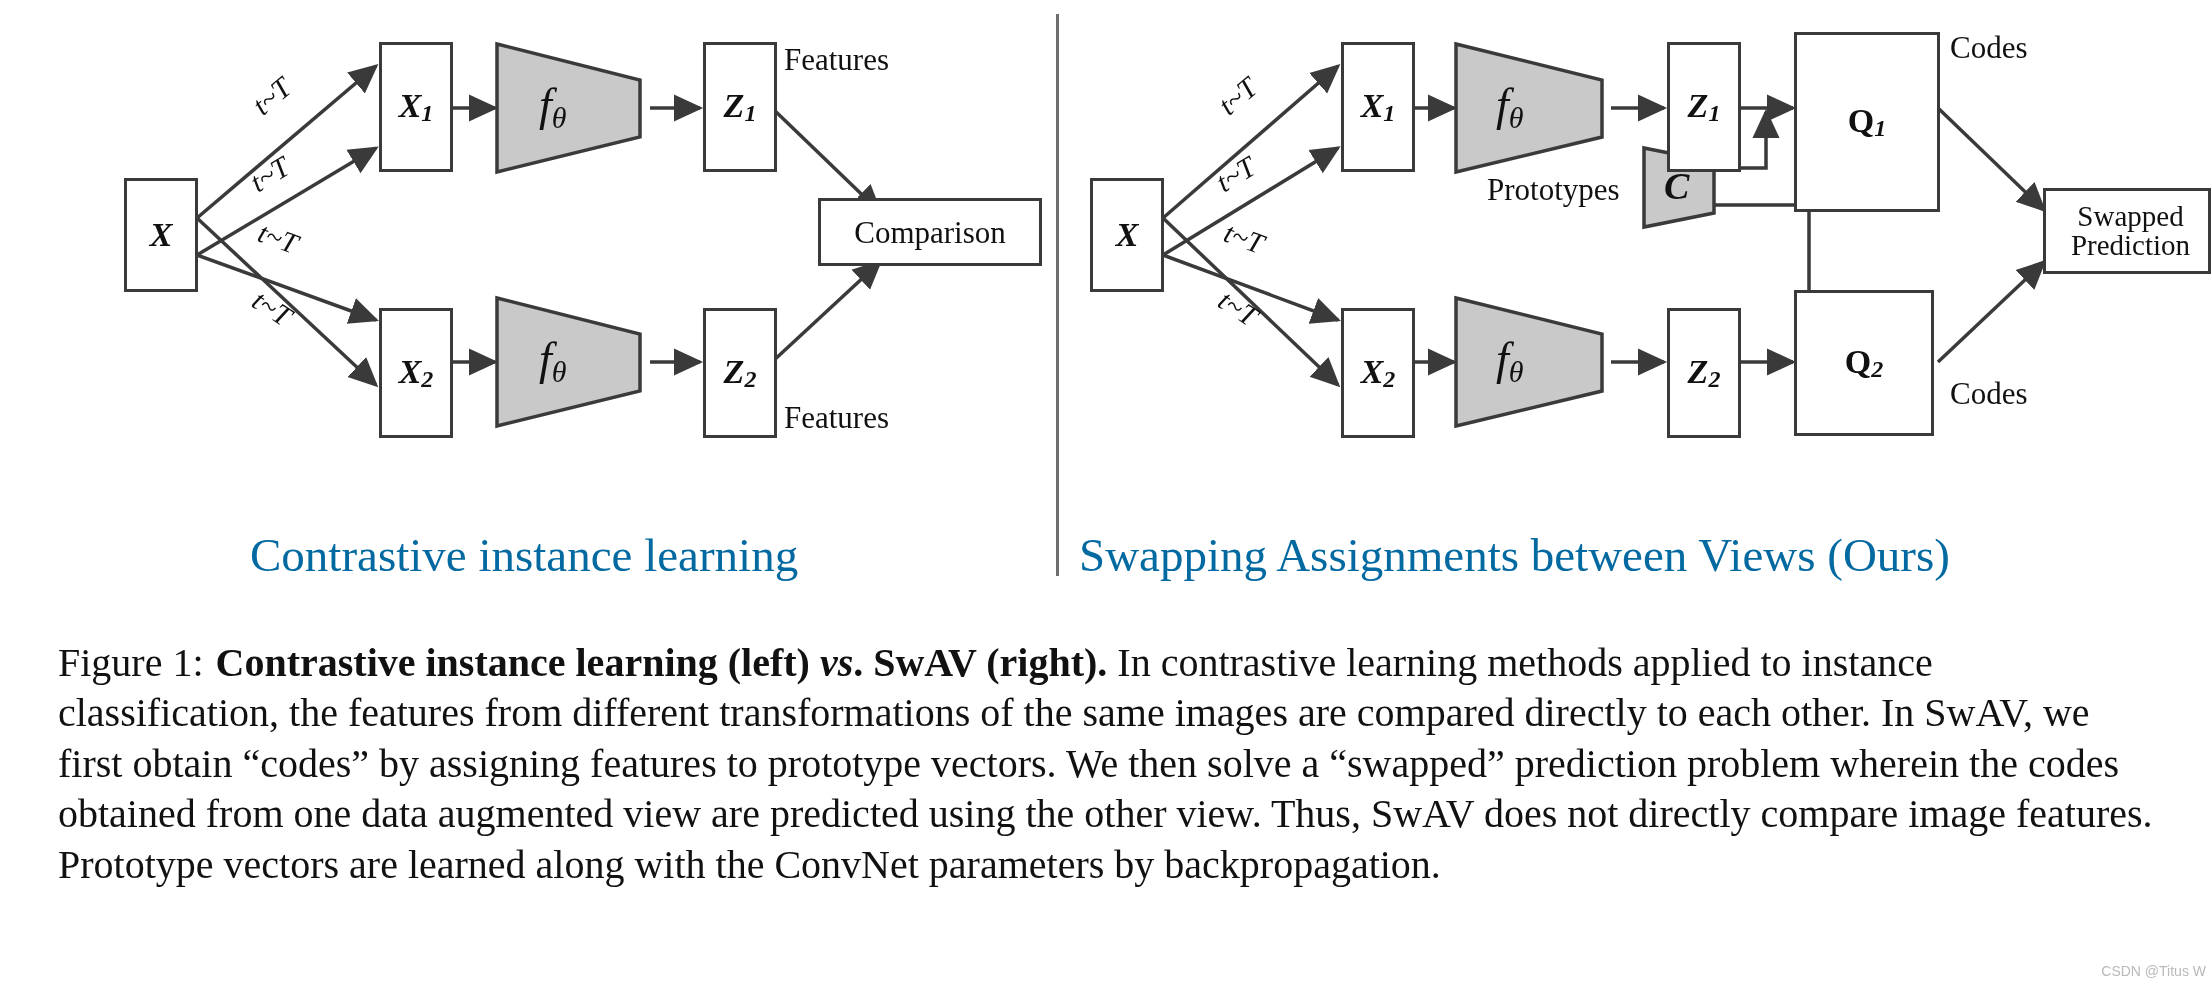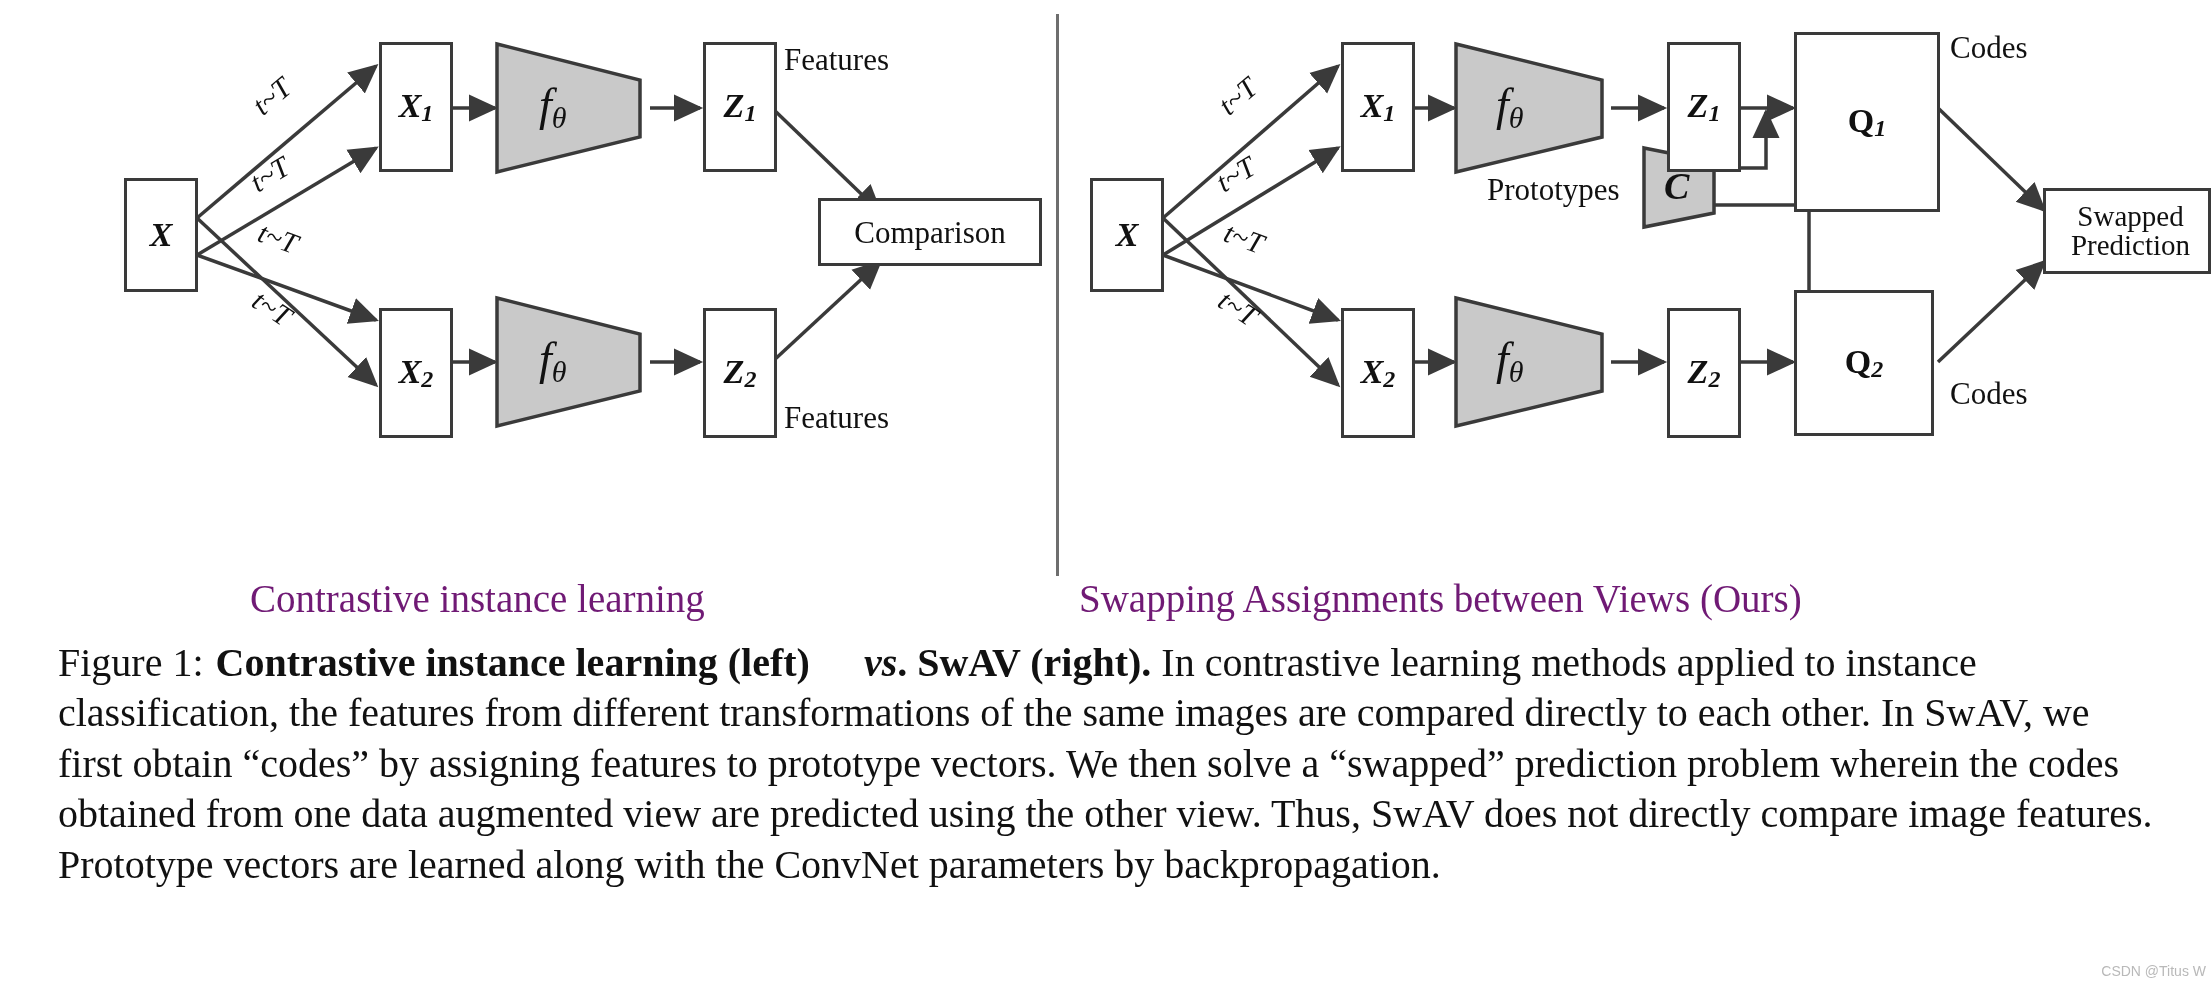--- a/index.html
+++ b/index.html
@@ -88,44 +88,43 @@
     color: #111111;
     white-space: nowrap;
   }
   .trapezoid-label .sub {
     font-size: 30px;
     vertical-align: -0.25em;
   }
   .caption-title {
     position: absolute;
     font-family: "Liberation Serif", serif;
-    font-size: 39px;
-    color: #701a75;
+    font-size: 47px;
+    color: #0369a1;
     white-space: nowrap;
-    margin-top: 48px;
   }
   svg.edges {
     position: absolute;
     left: 0;
     top: 0;
     overflow: visible;
   }
   #caption {
     position: absolute;
     left: 58px;
     top: 638px;
     width: 2100px;
     font-family: "Liberation Serif", serif;
     font-size: 40px;
     line-height: 1.26;
     color: #111111;
     text-align: left;
   }
   #caption b { font-weight: bold; }
-  #caption i { font-style: italic; margin-left: 44px; }
+  #caption i { font-style: italic; }
   .watermark {
     position: absolute;
     right: 6px;
     bottom: 4px;
     font-family: "Liberation Sans", sans-serif;
     font-size: 14px;
     color: #b9b9b9;
     text-align: right;
   }
 </style>

